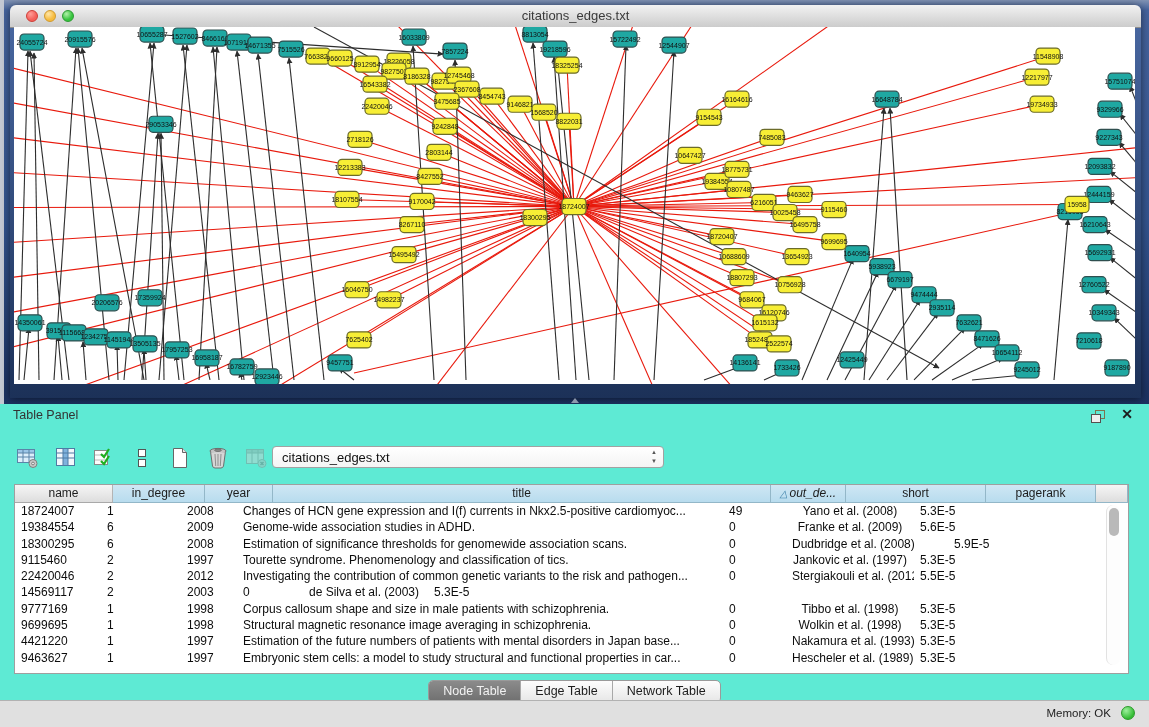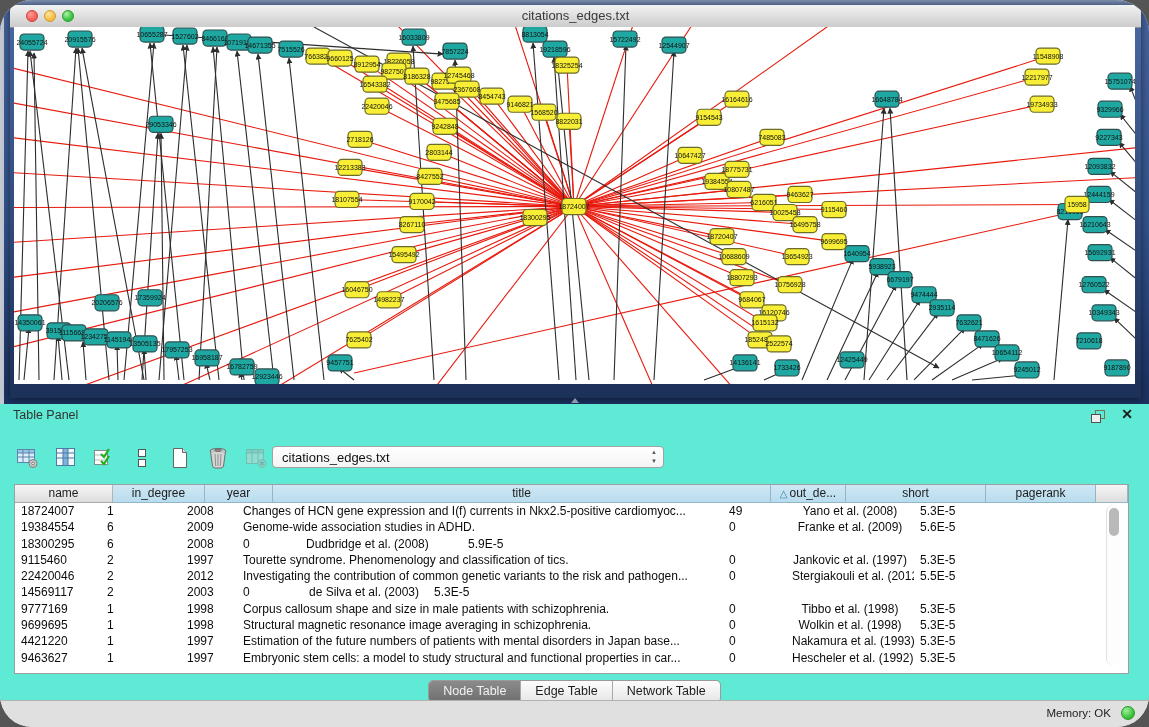--- a/index.html
+++ b/index.html
@@ -1,17 +1,17 @@
 <!DOCTYPE html>
 <html><head>
 <meta charset="utf-8">
 <style>
   html,body{margin:0;padding:0;background:#555;}
   .screen{position:relative;width:1149px;height:727px;overflow:hidden;
-    font-family:"Liberation Sans",sans-serif;background:#e9e9e9;border-radius:32px;}
+    font-family:"Liberation Sans",sans-serif;background:#e9e9e9;}
   
   .desktop{position:absolute;left:0;top:0;width:1149px;height:404px;
     background:linear-gradient(180deg,#8193b4 0,#46649e 10px,#33548e 55%,#1b3160 100%);}
   .desktop:before{content:"";position:absolute;left:0;top:0;width:4px;height:100%;background:#c4c9d3;}
   .net-window{position:absolute;left:10px;top:5px;width:1131px;height:393px;
     border-radius:6px 6px 0 0;background:linear-gradient(180deg,#4a69a3,#1c3158);
     box-shadow:0 1px 8px rgba(0,0,0,.55);}
   .titlebar{position:relative;height:22px;border-radius:6px 6px 0 0;
     background:linear-gradient(#f2f2f2,#cccccc);border-bottom:1px solid #8d8d8d;}
   .wtitle{position:absolute;left:0;right:0;top:3px;text-align:center;
@@ -765,21 +765,21 @@
       <span class="val">citations_edges.txt</span>
       <span class="step">▲<br>▼</span>
     </div>
 
     <div class="grid">
       <div class="hdr" id="thead">
           <div class="hcell first" style="width: 98px;">name</div>
           <div class="hcell" style="width: 92px;">in_degree</div>
           <div class="hcell" style="width: 68px;">year</div>
           <div class="hcell" style="width: 498px;">title</div>
-          <div class="hcell" style="width: 75px;"><span class="sorttri">△</span>out_de...</div>
+          <div class="hcell" style="width: 75px; font-style: italic;"><span class="sorttri">△</span>out_de...</div>
           <div class="hcell" style="width: 140px;">short</div>
           <div class="hcell" style="width: 110px;">pagerank</div>
           <div class="hcell" style="flex: 1 1 0%; background: linear-gradient(rgb(246, 246, 246), rgb(221, 221, 221));"></div>
         </div>
       <div class="rows" id="tbody">
           <div class="trow">
             <div class="tcell" style="width: 86px;">18724007</div>
             <div class="tcell" style="width: 80px;">1</div>
             <div class="tcell" style="width: 56px;">2008</div>
             <div class="tcell" style="width: 486px;">Changes of HCN gene expression and I(f) currents in Nkx2.5-positive cardiomyoc...</div>
@@ -793,20 +793,21 @@
             <div class="tcell" style="width: 56px;">2009</div>
             <div class="tcell" style="width: 486px;">Genome-wide association studies in ADHD.</div>
             <div class="tcell" style="width: 63px;">0</div>
             <div class="tcell ctr" style="width: 128px;">Franke et al. (2009)</div>
             <div class="tcell" style="width: 98px;">5.6E-5</div>
           </div>
           <div class="trow">
             <div class="tcell" style="width: 86px;">18300295</div>
             <div class="tcell" style="width: 80px;">6</div>
             <div class="tcell" style="width: 56px;">2008</div>
+            <div class="tcell" style="width: 486px;">Estimation of significance thresholds for genomewide association scans.</div>
             <div class="tcell" style="width: 63px;">0</div>
             <div class="tcell ctr" style="width: 128px;">Dudbridge et al. (2008)</div>
             <div class="tcell" style="width: 98px; padding-left: 40px;">5.9E-5</div>
           </div>
           <div class="trow">
             <div class="tcell" style="width: 86px;">9115460</div>
             <div class="tcell" style="width: 80px;">2</div>
             <div class="tcell" style="width: 56px;">1997</div>
             <div class="tcell" style="width: 486px;">Tourette syndrome. Phenomenology and classification of tics.</div>
             <div class="tcell" style="width: 63px;">0</div>
@@ -856,21 +857,21 @@
             <div class="tcell" style="width: 63px;">0</div>
             <div class="tcell ctr" style="width: 128px;">Nakamura et al. (1993)</div>
             <div class="tcell" style="width: 98px;">5.3E-5</div>
           </div>
           <div class="trow">
             <div class="tcell" style="width: 86px;">9463627</div>
             <div class="tcell" style="width: 80px;">1</div>
             <div class="tcell" style="width: 56px;">1997</div>
             <div class="tcell" style="width: 486px;">Embryonic stem cells: a model to study structural and functional properties in car...</div>
             <div class="tcell" style="width: 63px;">0</div>
-            <div class="tcell ctr" style="width: 128px;">Hescheler et al. (1992)</div>
+            <div class="tcell ctr" style="width: 128px;">Hescheler et al. (1989)</div>
             <div class="tcell" style="width: 98px;">5.3E-5</div>
           </div>
         </div>
       <div class="vscroll">
           <div class="vthumb"></div>
         </div>
     </div>
 
     <div class="tabs"><span class="seg" id="segtabs">
           <span class="tab on">Node Table</span>

